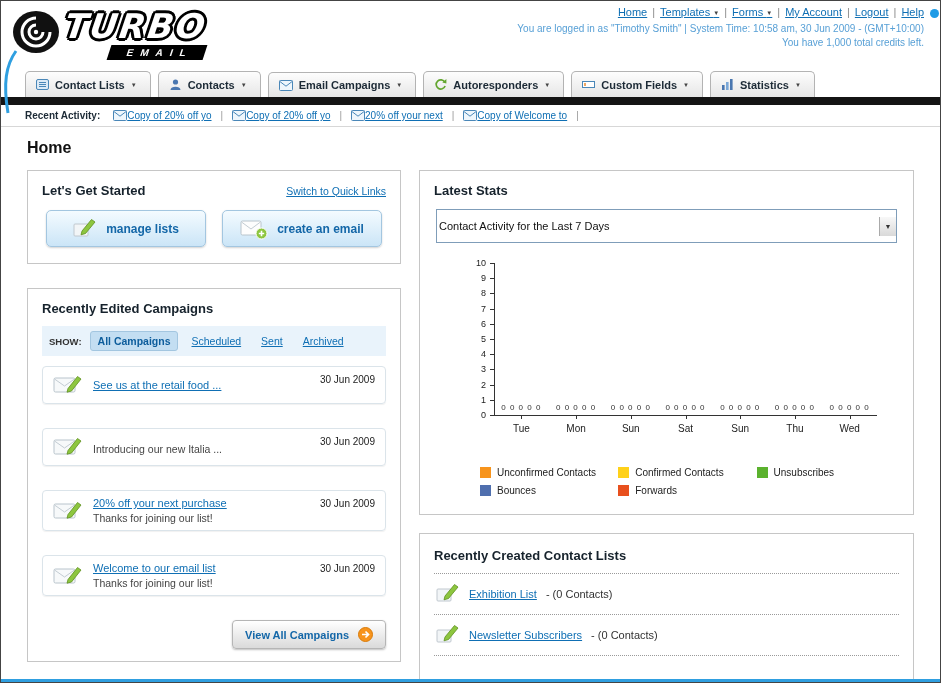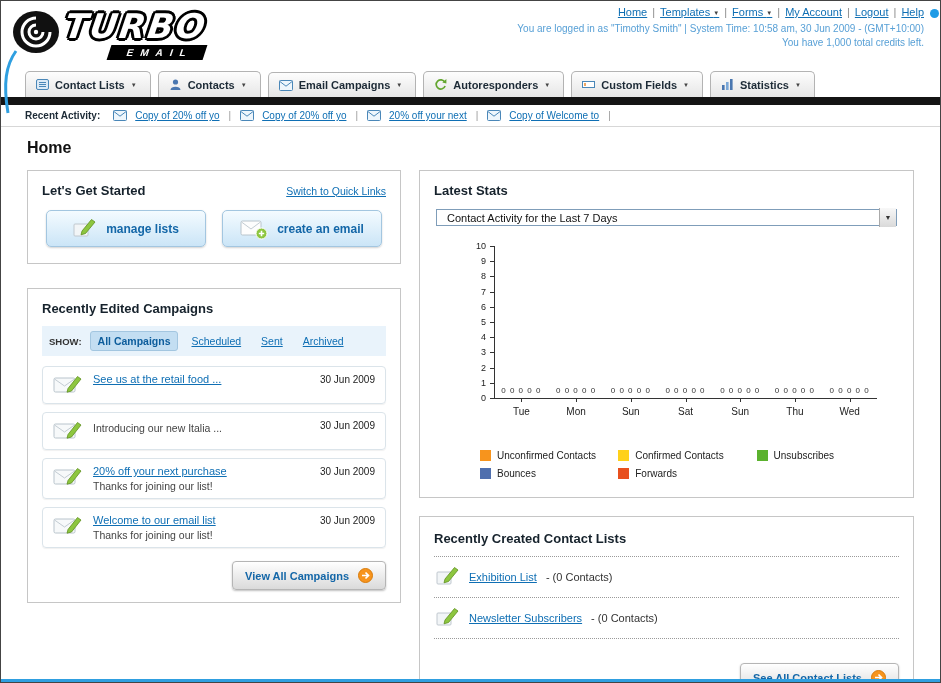--- a/index.html
+++ b/index.html
@@ -48,21 +48,21 @@
     font-size:11px; font-weight:bold; color:#1c2a36; cursor:pointer; white-space:nowrap;
   }
   .darkbar { height:8px; background:#141414; }
 
   
   .activity {
     display:flex; align-items:center; gap:9px; padding:5px 0 5px 24px;
     border-bottom:1px solid #d7d7d7; font-size:10px; background:#fff;
   }
   .activity-label { font-weight:bold; color:#1c2a36; margin-right:4px; }
-  .activity-item { display:flex; align-items:center; gap:8px; color:#0f6fb4; cursor:pointer; }
+  .activity-item { display:flex; align-items:center; gap:0; color:#0f6fb4; cursor:pointer; }
   .activity-item .act-text { text-decoration:underline; }
   .sep2 { color:#999; }
 
   
   .content { padding:12px 26px 0 26px; }
   .page-title { font-size:16px; font-weight:bold; color:#111; margin-bottom:13px; }
   .columns { display:flex; gap:18px; align-items:flex-start; }
   .left-col { width:374px; display:flex; flex-direction:column; gap:24px; flex-shrink:0; }
   .right-col { flex:1; display:flex; flex-direction:column; gap:18px; }
   .panel { border:1px solid #c6c6c6; background:#fff; padding:12px 14px; }
@@ -80,42 +80,42 @@
     color:#1467a8; font-weight:bold; font-size:12px; cursor:pointer;
     font-family:"Liberation Sans", sans-serif;
   }
 
   
   .camp-tabs { display:flex; align-items:center; gap:6px; background:#e9f3fb; padding:5px 7px; font-size:10.5px; margin:10px 0 10px 0; }
   .show-label { font-weight:bold; color:#333; font-size:9.5px; margin-right:2px; }
   .camp-tab { color:#0f6fb4; cursor:pointer; padding:3px 7px; text-decoration:underline; white-space:nowrap; }
   .camp-tab.selected { background:#c3def2; border:1px solid #a3c6e0; border-radius:3px; font-weight:bold; color:#0d5d9c; text-decoration:none; }
   .camp-item {
-    display:flex; gap:10px; border:1px solid #dbe4ea; border-radius:4px;
-    padding:6px 10px; margin-bottom:8px; box-shadow:0 1px 1px rgba(0,0,0,0.06);
+    display:flex; align-items:center; gap:10px; border:1px solid #dbe4ea; border-radius:4px;
+    padding:6px 10px; margin-bottom:24px; box-shadow:0 1px 1px rgba(0,0,0,0.06);
   }
   .camp-info { flex:1; display:flex; flex-direction:column; }
   .camp-title { font-size:11px; }
   .camp-sub { color:#444; font-size:10.5px; margin-top:3px; }
   .camp-date { font-size:10px; color:#222; align-self:flex-start; margin-top:1px; white-space:nowrap; }
   .panel-footer { display:flex; justify-content:flex-end; margin-top:13px; }
   .action-btn {
     display:flex; align-items:center; gap:9px; padding:6px 12px;
     border:1px solid #b5b5b5; border-radius:4px;
     background:linear-gradient(#ffffff,#dadada);
     color:#1467a8; font-weight:bold; font-size:11px; cursor:pointer;
     box-shadow:0 1px 2px rgba(0,0,0,0.25);
     font-family:"Liberation Sans", sans-serif;
   }
   .btn-arrow { display:flex; align-items:center; }
 
   
   .stats-select {
     display:flex; align-items:center; justify-content:space-between;
-    border:1px solid #7f9db9; height:17px; padding-left:10px; font-size:11px; color:#111;
+    border:1px solid #7f9db9; height:34px; padding-left:2px; font-size:11px; color:#111;
     margin:11px 2px 14px 2px; background:#fff; cursor:pointer;
   }
   .select-arrow {
     width:17px; height:19px; background:linear-gradient(#f8f8f8,#d9d9d9);
     border-left:1px solid #aaa; display:flex; align-items:center; justify-content:center;
     font-size:7px; color:#333;
   }
   .chart { position:relative; height:202px; margin:6px 8px 2px 34px; }
   .axis-y { position:absolute; width:0; border-left:1px solid #333; }
   .axis-x { position:absolute; height:0; border-top:1px solid #333; }

